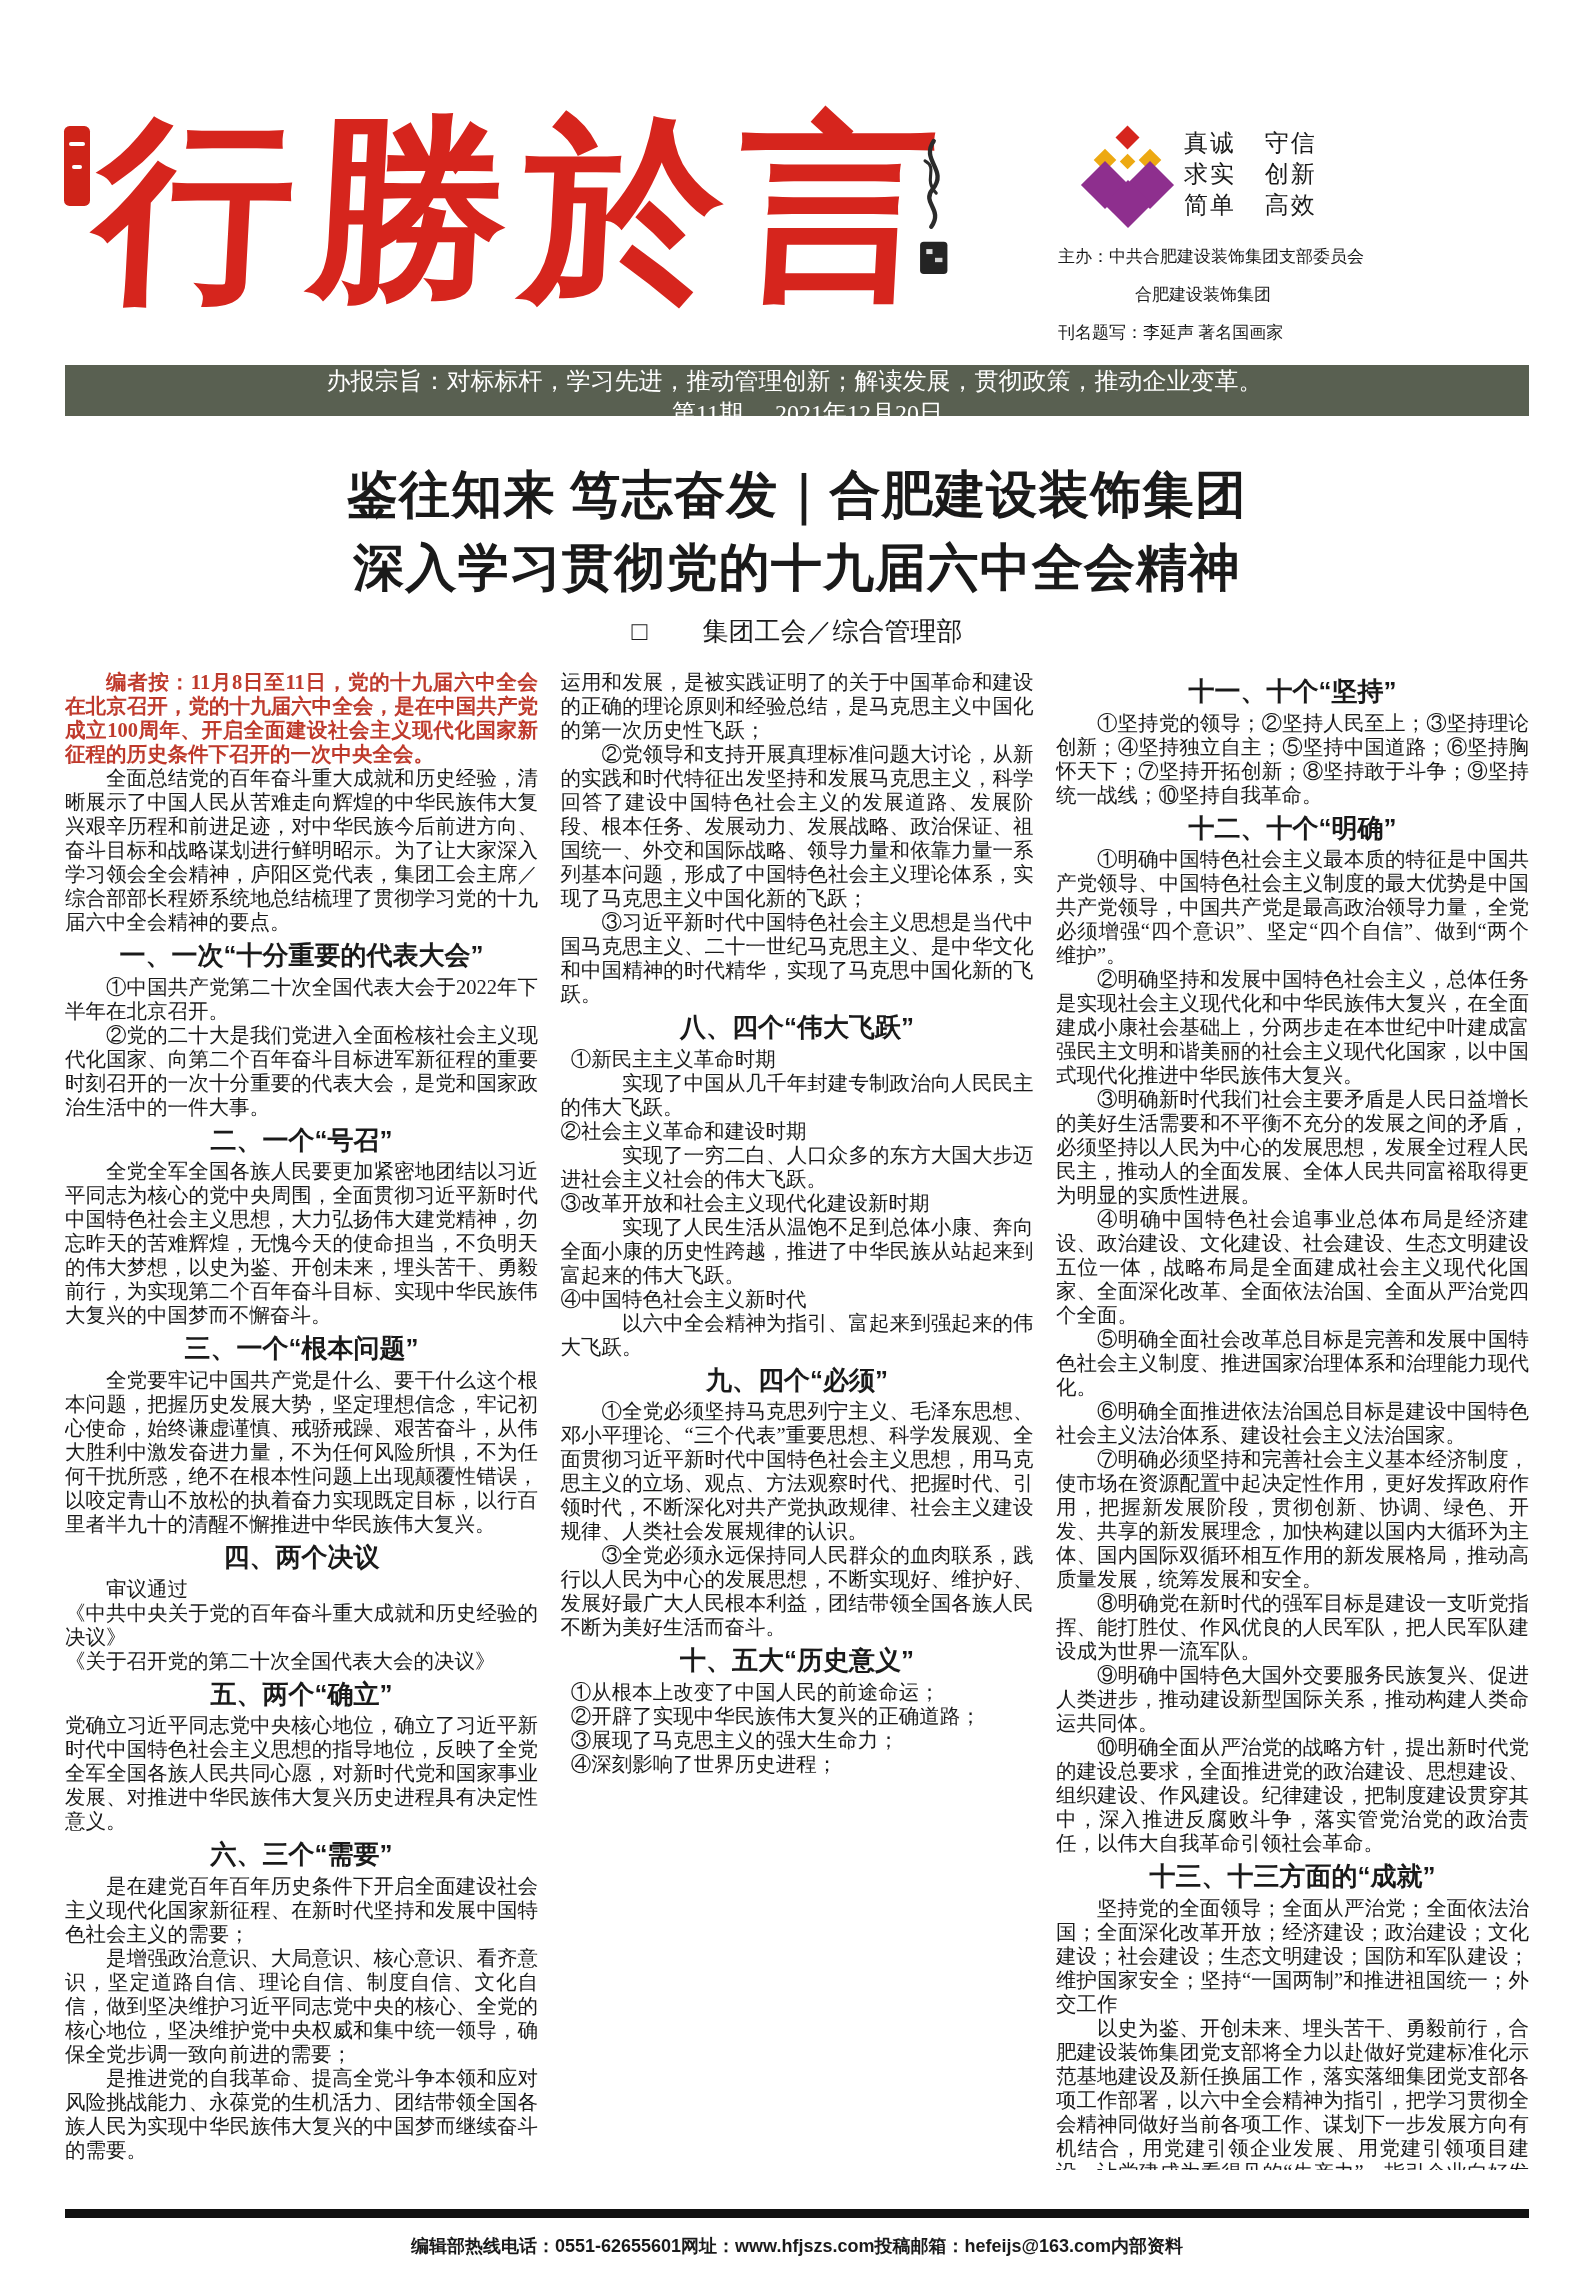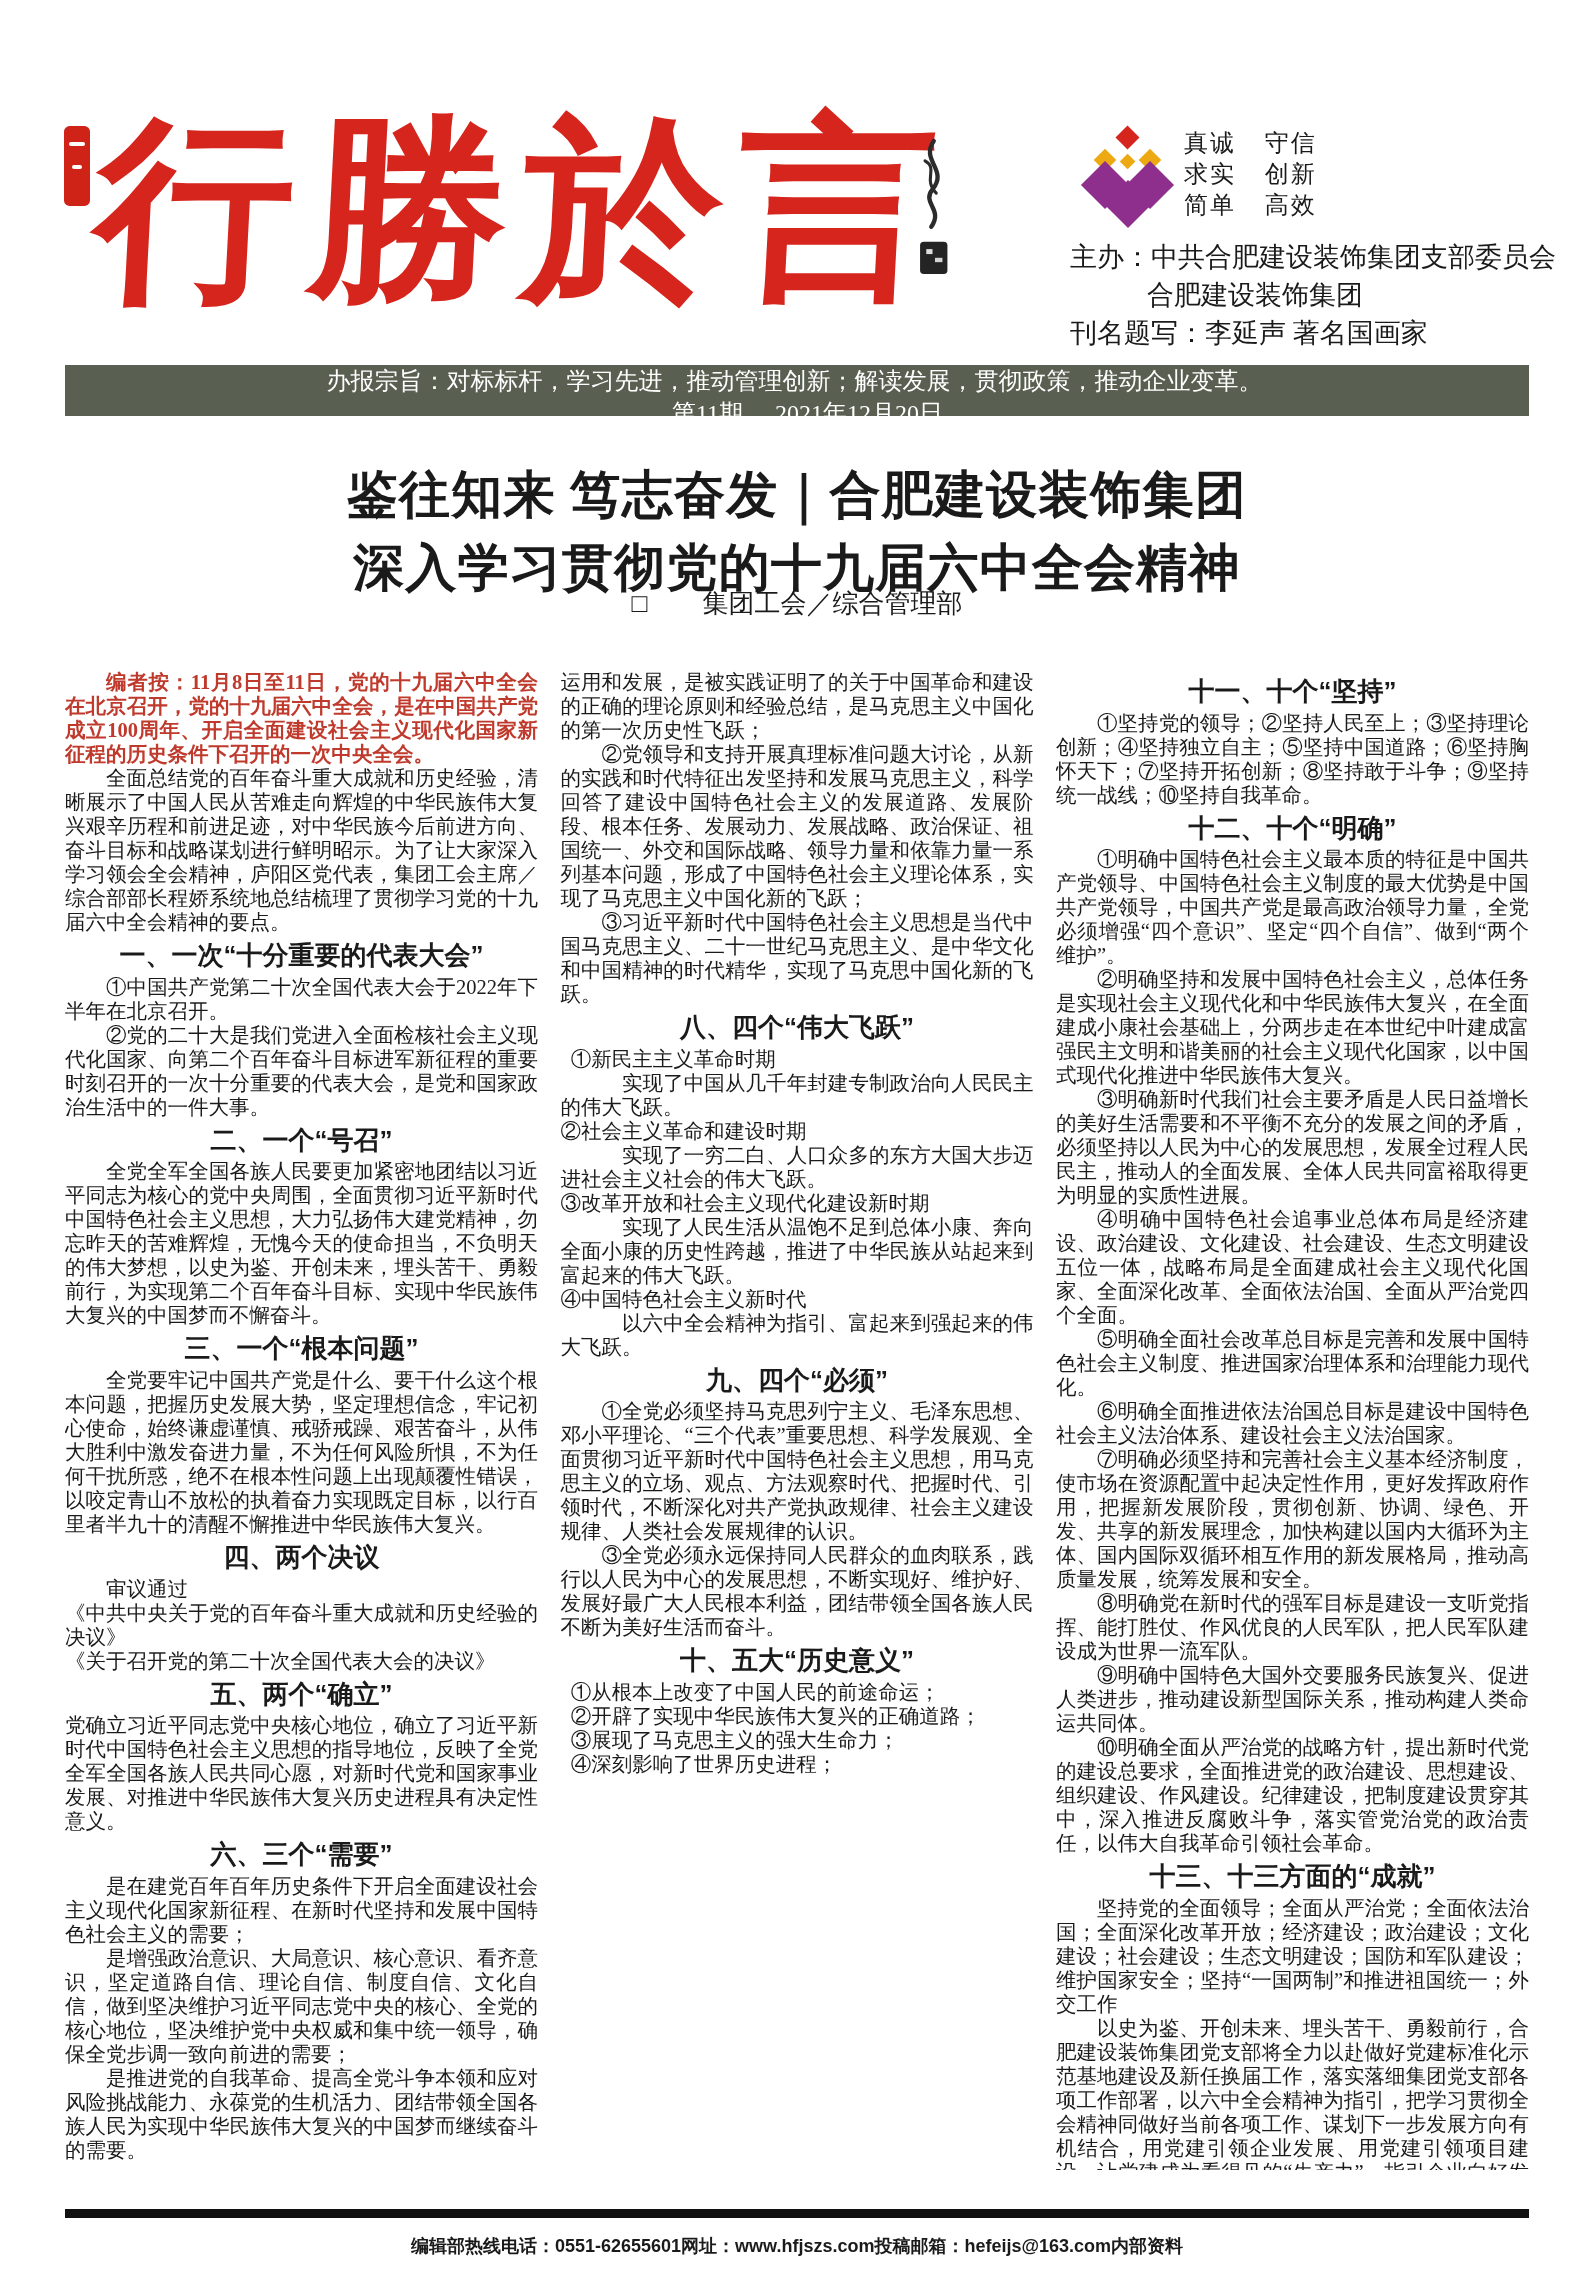--- a/index.html
+++ b/index.html
@@ -31,38 +31,38 @@
   .dm.g2    { width:16px; height:16px; left:55px; top:23px; }
   .dm.g3    { width:11.2px; height:11.2px; left:35px; top:27px; }
   .dm.p1    { width:34px; height:34px; left:1.2px;  top:39px; }
   .dm.p2    { width:34px; height:34px; left:46px; top:39px; }
   .dm.p3    { width:34px; height:34px; left:24px; top:58px; }
   .slogans {
     position:absolute; left:1184px; top:128px; font-size:24px; line-height:31px;
     letter-spacing:1.9px;
   }
   .slogan-row { display:flex; gap:29px; }
-  .organizer { position:absolute; left:1058px; top:238px; font-size:27px; line-height:38px; white-space:nowrap;margin-left:12px; }
+  .organizer { position:absolute; left:1058px; top:238px; font-size:17px; line-height:38px; white-space:nowrap; }
   .org-line2 { padding-left:77px; }
 
   
   .infobar {
     position:absolute; left:65px; top:365px; width:1464px; height:51px;
     background:#596051; color:#ffffff; font-size:24px;
     display:flex; align-items:center; justify-content:space-between;
     padding:0 11.2px 0 6.2px; box-sizing:border-box; white-space:nowrap;flex-direction:column;
   }
   .issue-date span { margin-left:26px; }
 
   
   .headline {
     position:absolute; top:459px; left:65px; width:1464px; text-align:center;
     font-size:51px; line-height:73px; font-weight:bold; letter-spacing:1.2px;
   }
-  .byline { position:absolute; top:586px; left:65px; width:1464px; text-align:center; font-size:26px; }
+  .byline { position:absolute; top:614px; left:65px; width:1464px; text-align:center; font-size:26px; }
   .byline .box { display:inline-block; margin-right:49px; }
 
   
   .columns {
     position:absolute; top:670px; left:65px; width:1464px; height:1500px;
     display:flex; gap:22.4px;
   }
   .col { flex:1; overflow:hidden; font-size:20.5px; line-height:24px; text-align:justify; }
   .blk  { margin:0; padding:0; }
   .head {

